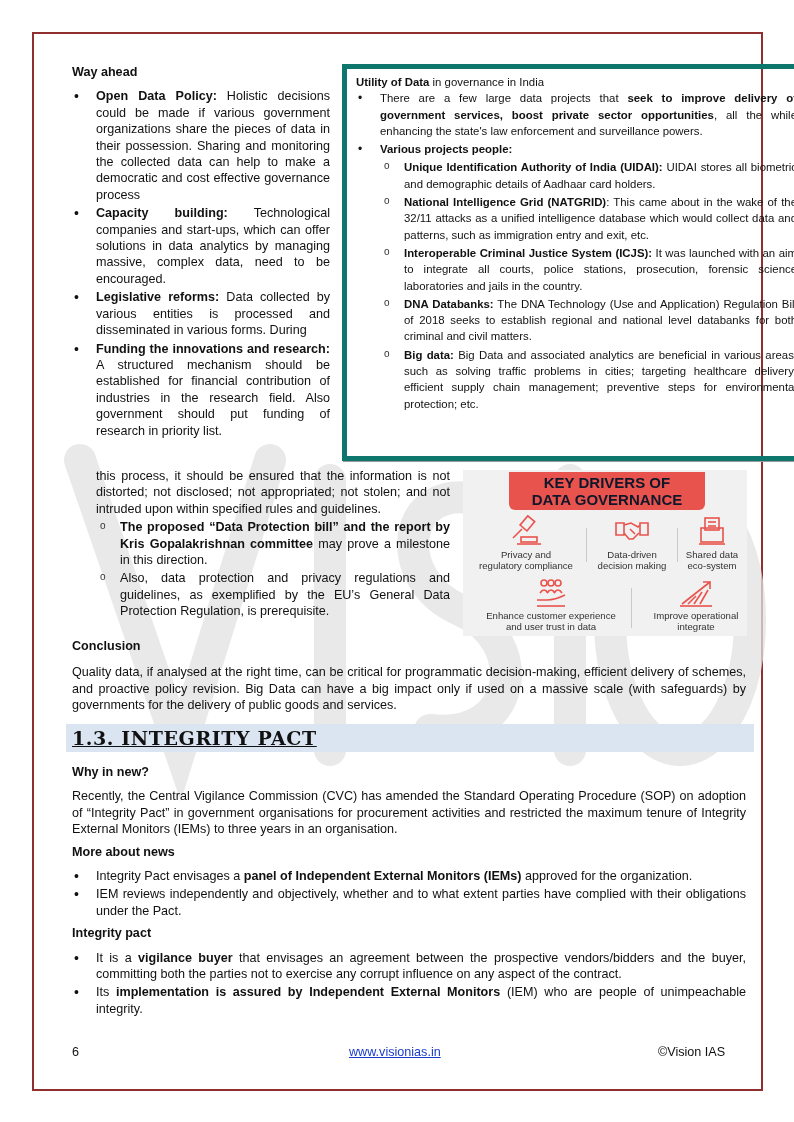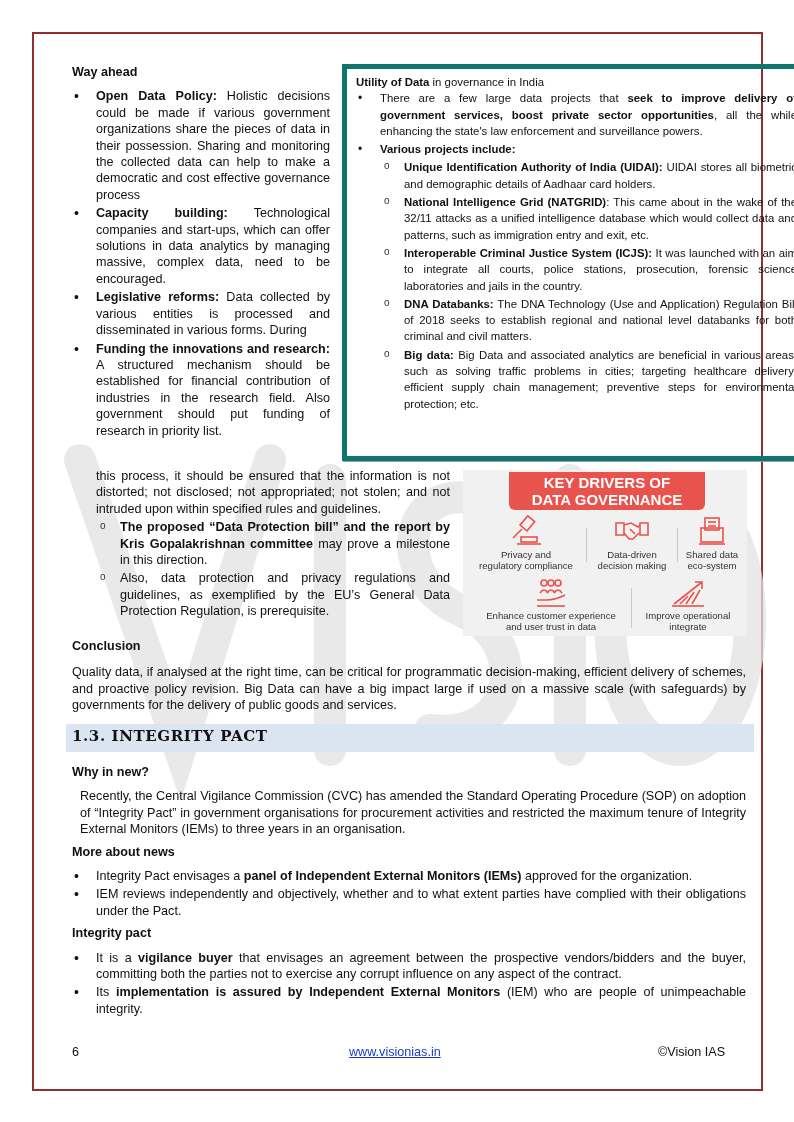--- a/index.html
+++ b/index.html
@@ -29,31 +29,31 @@
   .utility-box ul.bullets > li { padding-left: 24px; }
   .utility-box ul.bullets > li::before { font-size: 12px; left: 2px; }
   .utility-box ul.subs > li { padding-left: 24px; }
 
   
   .leg-cont { position: absolute; left: 96px; top: 468px; width: 354px; }
 
   
   .infographic { position: absolute; left: 463px; top: 470px; width: 284px; height: 166px; background: #f1f1f1; }
   .info-title { position: absolute; left: 46px; top: 2px; width: 196px; height: 38px; background: #e9534d;
-                border-radius: 0 0 6px 6px; color: #ffffff; font-weight: bold; text-align: center;
+                border-radius: 0 0 6px 6px; color: #0f172a; font-weight: bold; text-align: center;
                 font-size: 15px; line-height: 17px; padding-top: 2px; box-sizing: border-box; }
   .info-item { position: absolute; text-align: center; color: #333; font-size: 9.6px; line-height: 11px; }
   .info-icon { display: block; margin: 0 auto 2px auto; }
   .info-divider { position: absolute; width: 1px; background: #c9c9c9; }
 
   
   .full { position: absolute; left: 72px; width: 674px; }
   .section-bar { position: absolute; left: 66px; top: 724px; width: 688px; height: 28px; background: #dbe5f1; }
   .section-title { position: absolute; left: 6px; top: 3px; font-family: "DejaVu Serif", serif; font-weight: bold;
-                   font-size: 15px; letter-spacing: 0.6px; color: #111; }
+                   font-size: 19px; letter-spacing: 0.6px; color: #111; text-decoration: underline; }
 
   .footer { position: absolute; top: 1045px; font-size: 12.6px; }
   .footer a { color: #1a3cc8; text-decoration: underline; }
 </style>
 </head>
 <body>
 
 <div class="page-border"></div>
 
 <svg class="watermark" viewBox="0 0 720 420">
@@ -81,21 +81,21 @@
   <ul class="subs">
     <li><span class="bold">The proposed “Data Protection bill” and the report by Kris Gopalakrishnan committee</span><span> may prove a milestone in this direction.</span></li>
     <li><span>Also, data protection and privacy regulations and guidelines, as exemplified by the EU’s General Data Protection Regulation, is prerequisite.</span></li>
   </ul>
 </div>
 
 <div class="utility-box justify">
   <div><span class="bold">Utility of Data</span><span> in governance in India</span></div>
   <ul class="bullets">
     <li><span>There are a few large data projects that </span><span class="bold">seek to improve delivery of government services, boost private sector opportunities</span><span>, all the while enhancing the state's law enforcement and surveillance powers.</span></li>
-    <li><span class="bold">Various projects</span><span class="bold"> include:</span>
+    <li><span class="bold">Various projects</span><span class="bold"> people:</span>
       <ul class="subs">
         <li><span class="bold">Unique Identification Authority of India (UIDAI):</span><span> UIDAI stores all biometric and demographic details of Aadhaar card holders.</span></li>
         <li><span class="bold">National Intelligence Grid (NATGRID)</span><span>: This came about in the wake of the 32/11 attacks as a unified intelligence database which would collect data and patterns, such as immigration entry and exit, etc.</span></li>
         <li><span class="bold">Interoperable Criminal Justice System (ICJS):</span><span> It was launched with an aim to integrate all courts, police stations, prosecution, forensic science laboratories and jails in the country.</span></li>
         <li><span class="bold">DNA Databanks:</span><span> The DNA Technology (Use and Application) Regulation Bill of 2018 seeks to establish regional and national level databanks for both criminal and civil matters.</span></li>
         <li><span class="bold">Big data:</span><span> Big Data and associated analytics are beneficial in various areas, such as solving traffic problems in cities; targeting healthcare delivery; efficient supply chain management; preventive steps for environmental protection; etc.</span></li>
       </ul>
     </li>
   </ul>
 </div>
@@ -160,48 +160,48 @@
           <path d="M21 15 Q25 9 29 15"></path>
         <path d="M4 22 L14 22 Q22 22 32 17"></path>
         <line x1="4" y1="28" x2="32" y2="28"></line>
       </g>
     </svg>
     <div>Enhance customer experience</div>
     <div>and user trust in data</div>
   </div>
   <div class="info-divider" style="left:168px; top:118px; height:40px;"></div>
 
-  <div class="info-item" style="left:170px; top:108px; width:110px;">
+  <div class="info-item" style="left:170px; top:108px; width:110px;padding-left:8px;">
     <svg class="info-icon" width="36" height="30" viewBox="0 0 36 30">
       <g fill="none" stroke="#e9534d" stroke-width="1.6">
         <path d="M4 26 L32 4"></path>
         <path d="M25 4 L32 4 L32 11"></path>
         <line x1="10" y1="26" x2="18" y2="18"></line>
         <line x1="16" y1="26" x2="24" y2="14"></line>
         <line x1="22" y1="26" x2="30" y2="12"></line>
         <line x1="2" y1="28" x2="34" y2="28"></line>
       </g>
     </svg>
     <div>Improve operational</div>
     <div>integrate</div>
   </div>
 </div>
 
 <div class="full fs" style="top:638px;">
   <div class="heading-sm" style="margin-bottom:10px;">Conclusion</div>
-  <div class="justify">Quality data, if analysed at the right time, can be critical for programmatic decision-making, efficient delivery of schemes, and proactive policy revision. Big Data can have a big impact large if used on a massive scale (with safeguards) by governments for the delivery of public goods and services.</div>
+  <div class="justify">Quality data, if analysed at the right time, can be critical for programmatic decision-making, efficient delivery of schemes, and proactive policy revision. Big Data can have a big impact only if used on a massive scale (with safeguards) by governments for the delivery of public goods and services.</div>
 </div>
 
 <div class="section-bar">
   <div class="section-title">1.3. INTEGRITY PACT</div>
 </div>
 
 <div class="full fs" style="top:764px;">
   <div class="heading-sm">Why in new?</div>
-  <div class="justify" style="margin-bottom:6px;margin-left:8px;">Recently, the Central Vigilance Commission (CVC) has amended the Standard Operating Procedure (SOP) on adoption of “Integrity Pact” in government organisations for procurement activities and restricted the maximum tenure of Integrity External Monitors (IEMs) to three years in an organisation.</div>
+  <div class="justify" style="margin-bottom:6px;">Recently, the Central Vigilance Commission (CVC) has amended the Standard Operating Procedure (SOP) on adoption of “Integrity Pact” in government organisations for procurement activities and restricted the maximum tenure of Integrity External Monitors (IEMs) to three years in an organisation.</div>
 
   <div class="heading-sm">More about news</div>
   <ul class="bullets justify" style="margin-bottom:6px;">
     <li><span>Integrity Pact envisages a </span><span class="bold">panel of Independent External Monitors (IEMs)</span><span> approved for the organization.</span></li>
     <li><span>IEM reviews independently and objectively, whether and to what extent parties have complied with their obligations under the Pact.</span></li>
   </ul>
 
   <div class="heading-sm">Integrity pact</div>
   <ul class="bullets justify">
     <li><span>It is a </span><span class="bold">vigilance buyer</span><span> that envisages an agreement between the prospective vendors/bidders and the buyer, committing both the parties not to exercise any corrupt influence on any aspect of the contract.</span></li>

